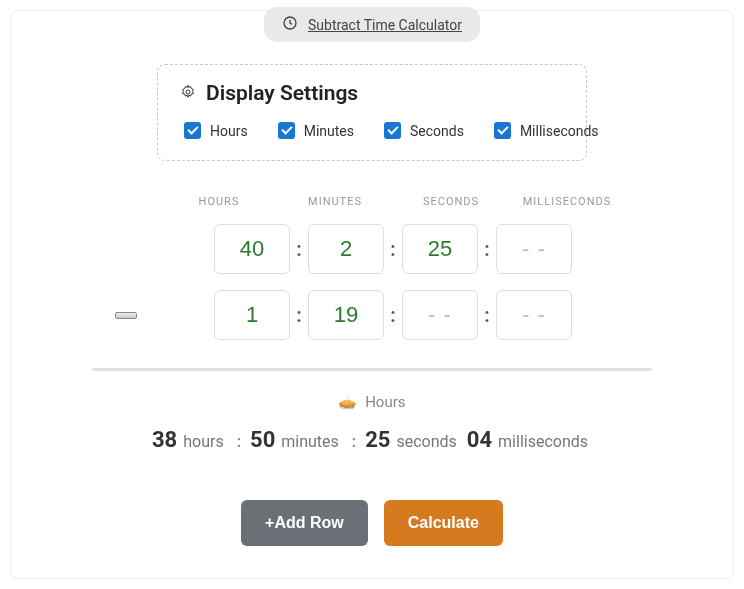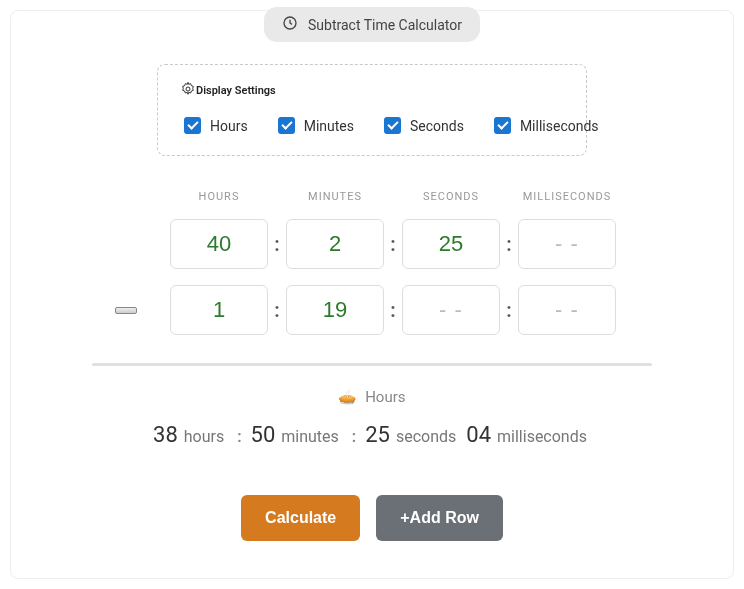--- a/index.html
+++ b/index.html
@@ -25,34 +25,36 @@
   }
   .title-chip {
     background: #e9e9e9;
     border-radius: 13px;
     padding: 8px 18px;
     display: flex;
     align-items: center;
     gap: 10px;
     font-size: 14px;
     color: #444;
+    text-decoration: underline;
   }
   .title-chip svg { width: 16px; height: 16px; }
   .settings-panel {
     margin: 22px auto 0 auto;
     width: 430px;
     border: 1px dashed #c9c9c9;
     border-radius: 8px;
     padding: 16px 22px 18px 22px;
   }
   .settings-title {
     display: flex;
     align-items: center;
+    gap: 10px;
     font-weight: 600;
-    font-size: 11px;
+    font-size: 21px;
     color: #222;
     margin-bottom: 14px;
   }
   .settings-title svg { width: 16px; height: 16px; }
   .checks {
     display: flex;
     gap: 26px;
     align-items: center;
   }
   .chk {
@@ -115,21 +117,21 @@
     border: 1px solid #888;
     border-radius: 2px;
     background: linear-gradient(#eee,#ccc);
   }
   .row-inner {
     display: flex;
     align-items: center;
     margin-left: 42px;
   }
   .tbox {
-    width: 98px;
+    width: 76px;
     height: 50px;
     border: 1px solid #ddd;
     border-radius: 6px;
     text-align: center;
     font-size: 22px;
     color: #2d7a2d;
     background: #fff;
     outline: none;
   }
   .tbox::placeholder {
@@ -163,21 +165,21 @@
     display: flex;
     justify-content: center;
     align-items: baseline;
     gap: 6px;
     margin-top: 16px;
     font-size: 16px;
     color: #777;
   }
   .result-line .big {
     font-size: 22px;
-    font-weight: 400;
+    font-weight: 700;
     color: #333;
   }
   .result-line .unit {
     font-size: 16px;
     color: #777;
     margin-right: 4px;
   }
   .result-line .rc {
     margin: 0 3px;
     font-weight: 600;
@@ -297,17 +299,17 @@
     <span class="big">50</span>
     <span class="unit">minutes</span>
     <span class="rc">:</span>
     <span class="big">25</span>
     <span class="unit">seconds</span>
     <span class="big">04</span>
     <span class="unit">milliseconds</span>
   </div>
 
   <div class="buttons">
+    <button class="btn btn-secondary">+Add Row</button>
     <button class="btn btn-primary">Calculate</button>
-    <button class="btn btn-secondary">+Add Row</button>
   </div>
 
 </div>
 
 </body></html>

